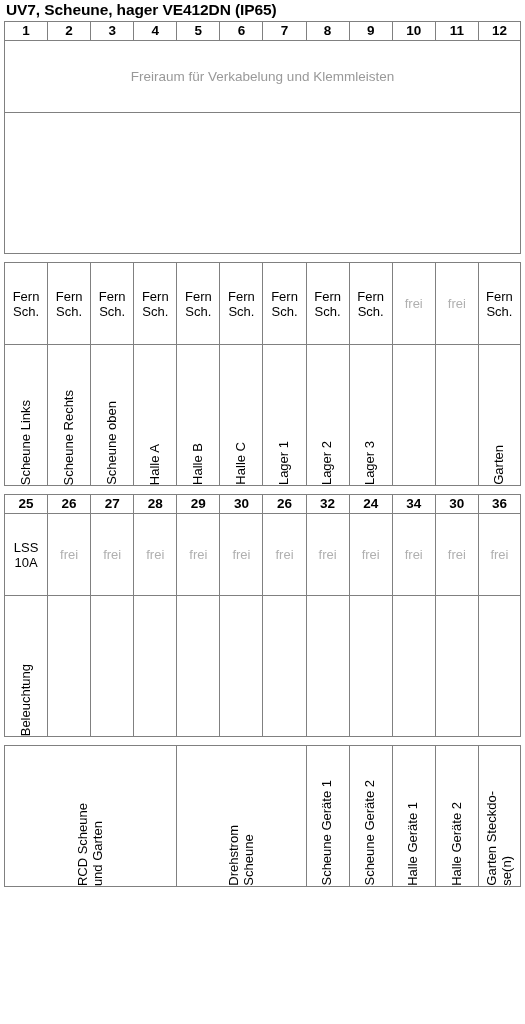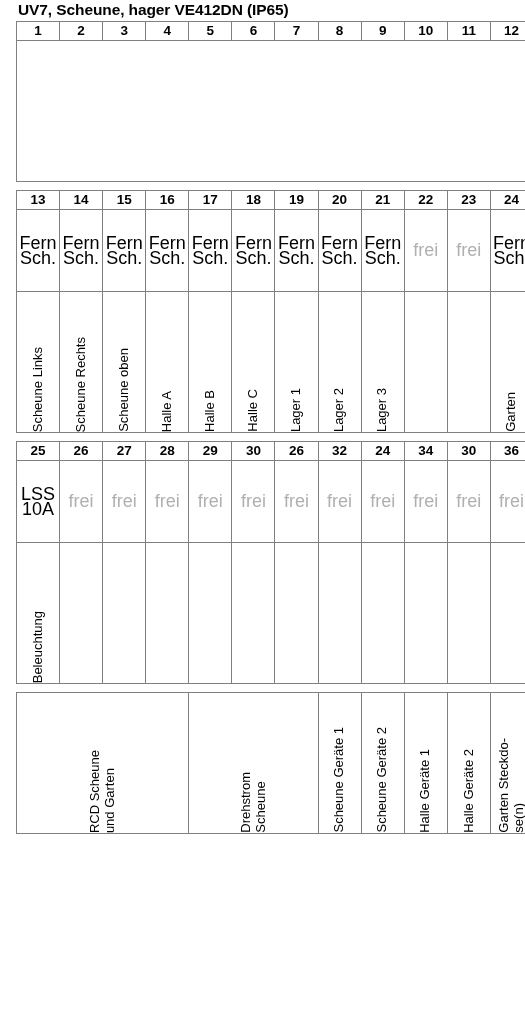--- a/index.html
+++ b/index.html
@@ -10,21 +10,21 @@
   body {
     width: 525px;
     height: 1024px;
     font-family: "Liberation Sans", sans-serif;
     color: #000000;
     overflow: hidden;
   }
   #root {
     width: 423px;
     box-sizing: border-box;
-    padding: 0 16px;
+    padding: 0 4px;
   }
   .board-title {
     font-size: 15.5px;
     font-weight: bold;
     line-height: 18px;
     padding: 1px 0 2px 2px;
     letter-spacing: -0.1px;
     white-space: nowrap;
   }
   table.block {
@@ -49,21 +49,21 @@
     text-align: center;
     vertical-align: middle;
     line-height: 16px;
     background: #ffffff;
   }
   
   tr.devrow td {
     height: 81px;
     text-align: center;
     vertical-align: middle;
-    font-size: 18px;
+    font-size: 13px;
     line-height: 15px;
   }
   tr.devrow td.free,
   td.free {
     color: #b0b0b0;
     margin-left: 8px;
   }
   
   tr.labelrow td {
     height: 140px;
@@ -138,20 +138,23 @@
       <th>4</th>
       <th>5</th>
       <th>6</th>
       <th>7</th>
       <th>8</th>
       <th>9</th>
       <th>10</th>
       <th>11</th>
       <th>12</th>
     </tr>
+    <tr class="freiraum">
+      <td colspan="12">Freiraum für Verkabelung und Klemmleisten</td>
+    </tr>
     <tr class="bigempty">
       <td colspan="12"></td>
     </tr>
   </tbody>
     </table>
 
   <table class="block">
     <colgroup>
       <col style="width:43px">
         <col style="width:43px">
@@ -160,34 +163,20 @@
         <col style="width:43px">
         <col style="width:43px">
       <col style="width:43px">
         <col style="width:43px">
         <col style="width:43px">
       <col style="width:43px">
         <col style="width:43px">
         <col style="width:42px">
     </colgroup>
     <tbody>
-        <tr class="numrow">
-      <th>13</th>
-      <th>14</th>
-      <th>15</th>
-      <th>16</th>
-      <th>17</th>
-      <th>18</th>
-      <th>19</th>
-      <th>20</th>
-      <th>21</th>
-      <th>22</th>
-      <th>23</th>
-      <th>24</th>
-    </tr>
     <tr class="devrow">
       <td class="c-green">Fern<br>Sch.</td>
       <td class="c-green">Fern<br>Sch.</td>
       <td class="c-green">Fern<br>Sch.</td>
       <td class="c-green">Fern<br>Sch.</td>
       <td class="c-green">Fern<br>Sch.</td>
       <td class="c-green">Fern<br>Sch.</td>
       <td class="c-gray">Fern<br>Sch.</td>
       <td class="c-gray">Fern<br>Sch.</td>
       <td class="c-gray">Fern<br>Sch.</td>

